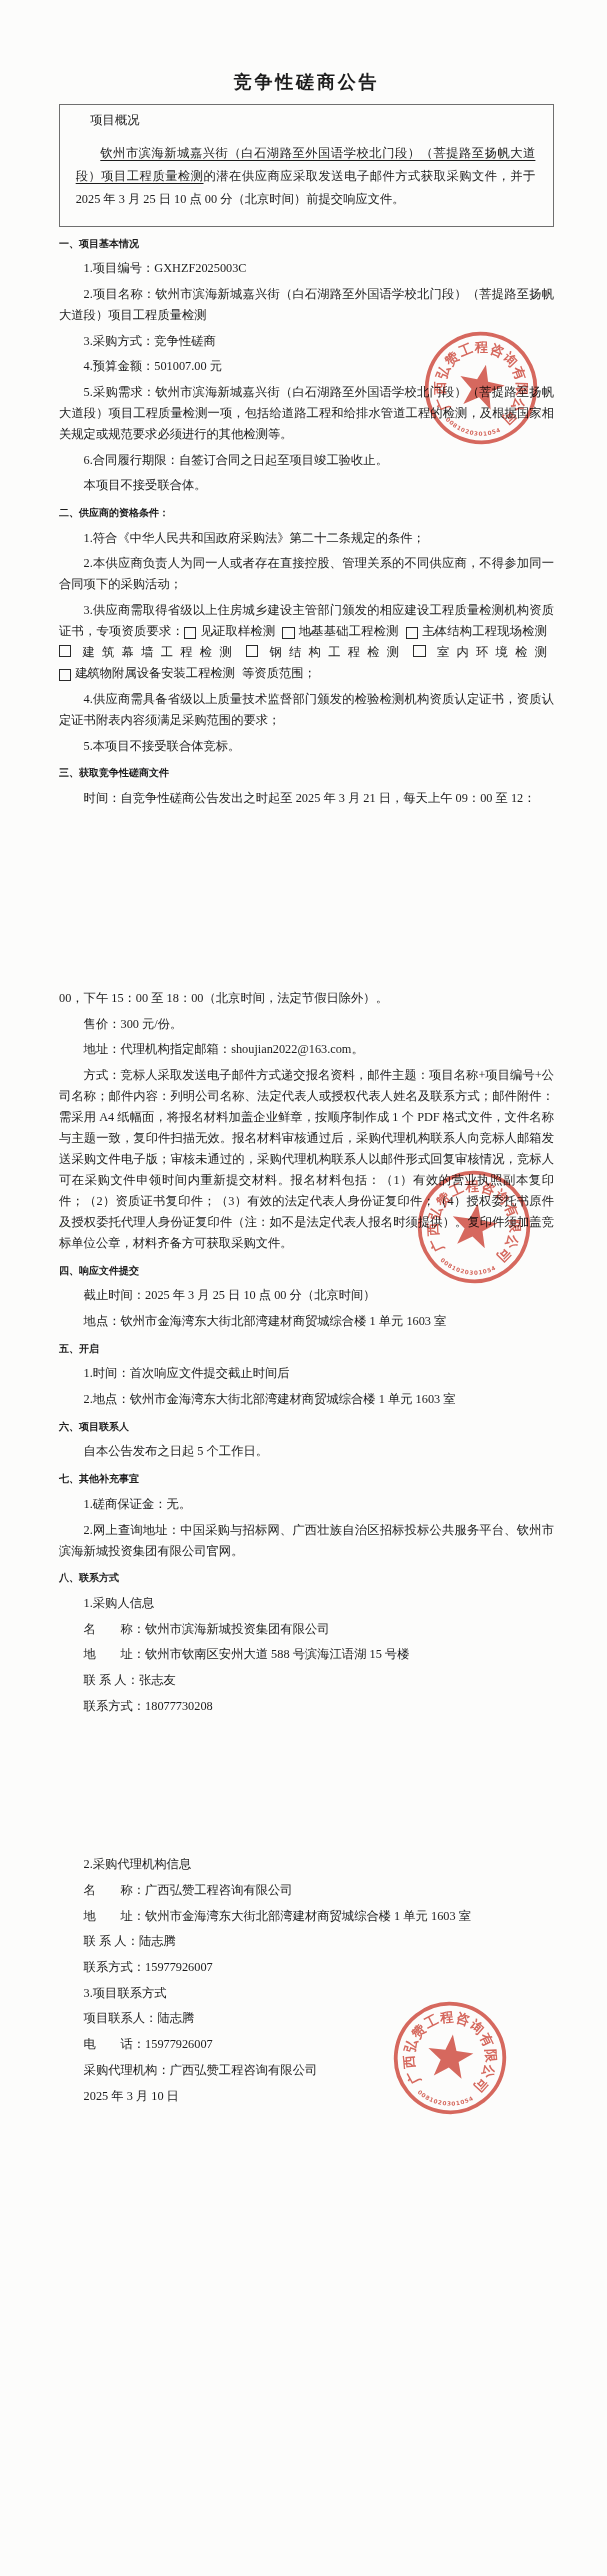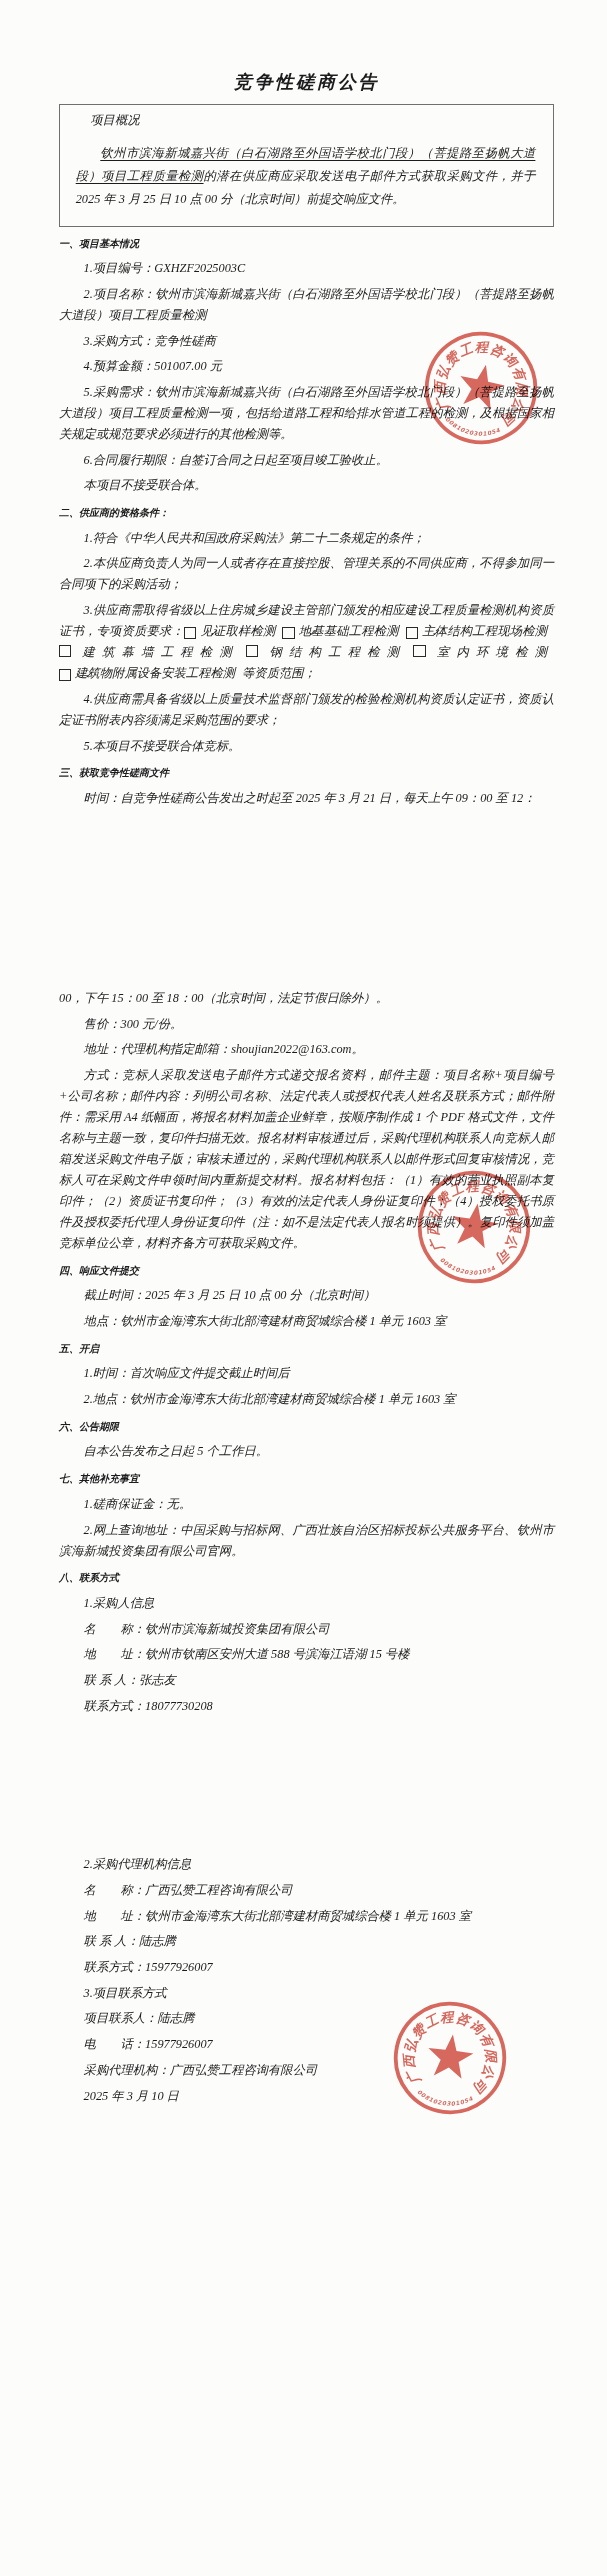--- a/index.html
+++ b/index.html
@@ -7,21 +7,20 @@
     position:relative;
     width:607px;
     min-height:2576px;
     margin:0 auto;
     background:#fcfcfb;
     color:#1c1c1c;
     font-family:"Liberation Serif","DejaVu Serif",serif;
     font-size:12.3px;
     line-height:21px;
     overflow:hidden;
-    font-style:italic;
   }
   .content{padding:0 53px 0 59px;}
   .doc-title{
     margin-top:70px;
     text-align:center;
     font-size:18px;
     line-height:25px;
     font-weight:bold;
     letter-spacing:2.8px;
   }
@@ -112,21 +111,21 @@
     <p class="para">方式：竞标人采取发送电子邮件方式递交报名资料，邮件主题：项目名称+项目编号+公司名称；邮件内容：列明公司名称、法定代表人或授权代表人姓名及联系方式；邮件附件：需采用 A4 纸幅面，将报名材料加盖企业鲜章，按顺序制作成 1 个 PDF 格式文件，文件名称与主题一致，复印件扫描无效。报名材料审核通过后，采购代理机构联系人向竞标人邮箱发送采购文件电子版；审核未通过的，采购代理机构联系人以邮件形式回复审核情况，竞标人可在采购文件申领时间内重新提交材料。报名材料包括：（1）有效的营业执照副本复印件；（2）资质证书复印件；（3）有效的法定代表人身份证复印件；（4）授权委托书原件及授权委托代理人身份证复印件（注：如不是法定代表人报名时须提供）。复印件须加盖竞标单位公章，材料齐备方可获取采购文件。</p>
 
     <h3 class="sec">四、响应文件提交</h3>
     <p class="para">截止时间：2025 年 3 月 25 日 10 点 00 分（北京时间）</p>
     <p class="para">地点：钦州市金海湾东大街北部湾建材商贸城综合楼 1 单元 1603 室</p>
 
     <h3 class="sec">五、开启</h3>
     <p class="para">1.时间：首次响应文件提交截止时间后</p>
     <p class="para">2.地点：钦州市金海湾东大街北部湾建材商贸城综合楼 1 单元 1603 室</p>
 
-    <h3 class="sec">六、公告期限</h3>
+    <h3 class="sec">六、项目联系人</h3>
     <p class="para">自本公告发布之日起 5 个工作日。</p>
 
     <h3 class="sec">七、其他补充事宜</h3>
     <p class="para">1.磋商保证金：无。</p>
     <p class="para">2.网上查询地址：中国采购与招标网、广西壮族自治区招标投标公共服务平台、钦州市滨海新城投资集团有限公司官网。</p>
 
     <h3 class="sec">八、联系方式</h3>
     <p class="para">1.采购人信息</p>
     <p class="para">名　　称：钦州市滨海新城投资集团有限公司</p>
     <p class="para">地　　址：钦州市钦南区安州大道 588 号滨海江语湖 15 号楼</p>

